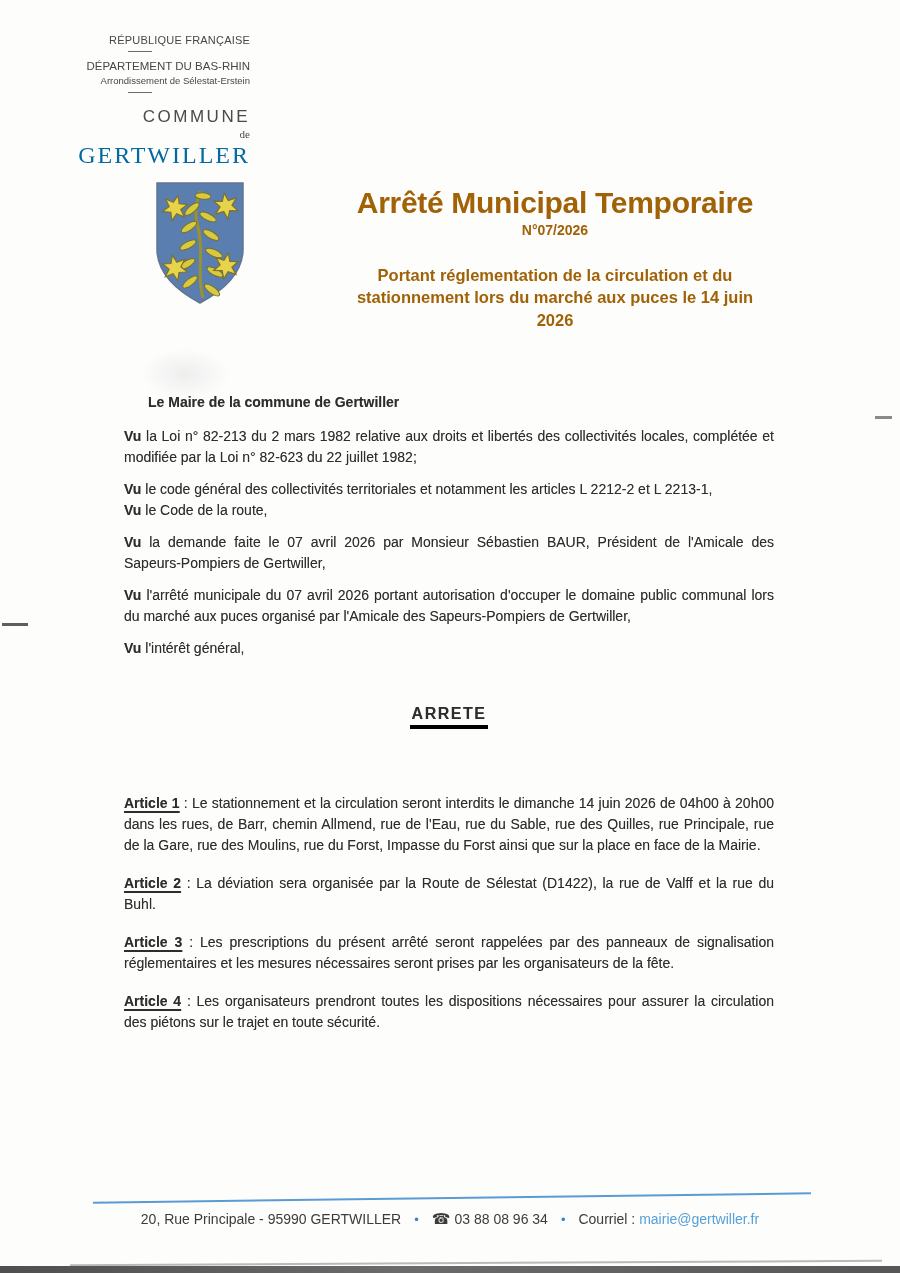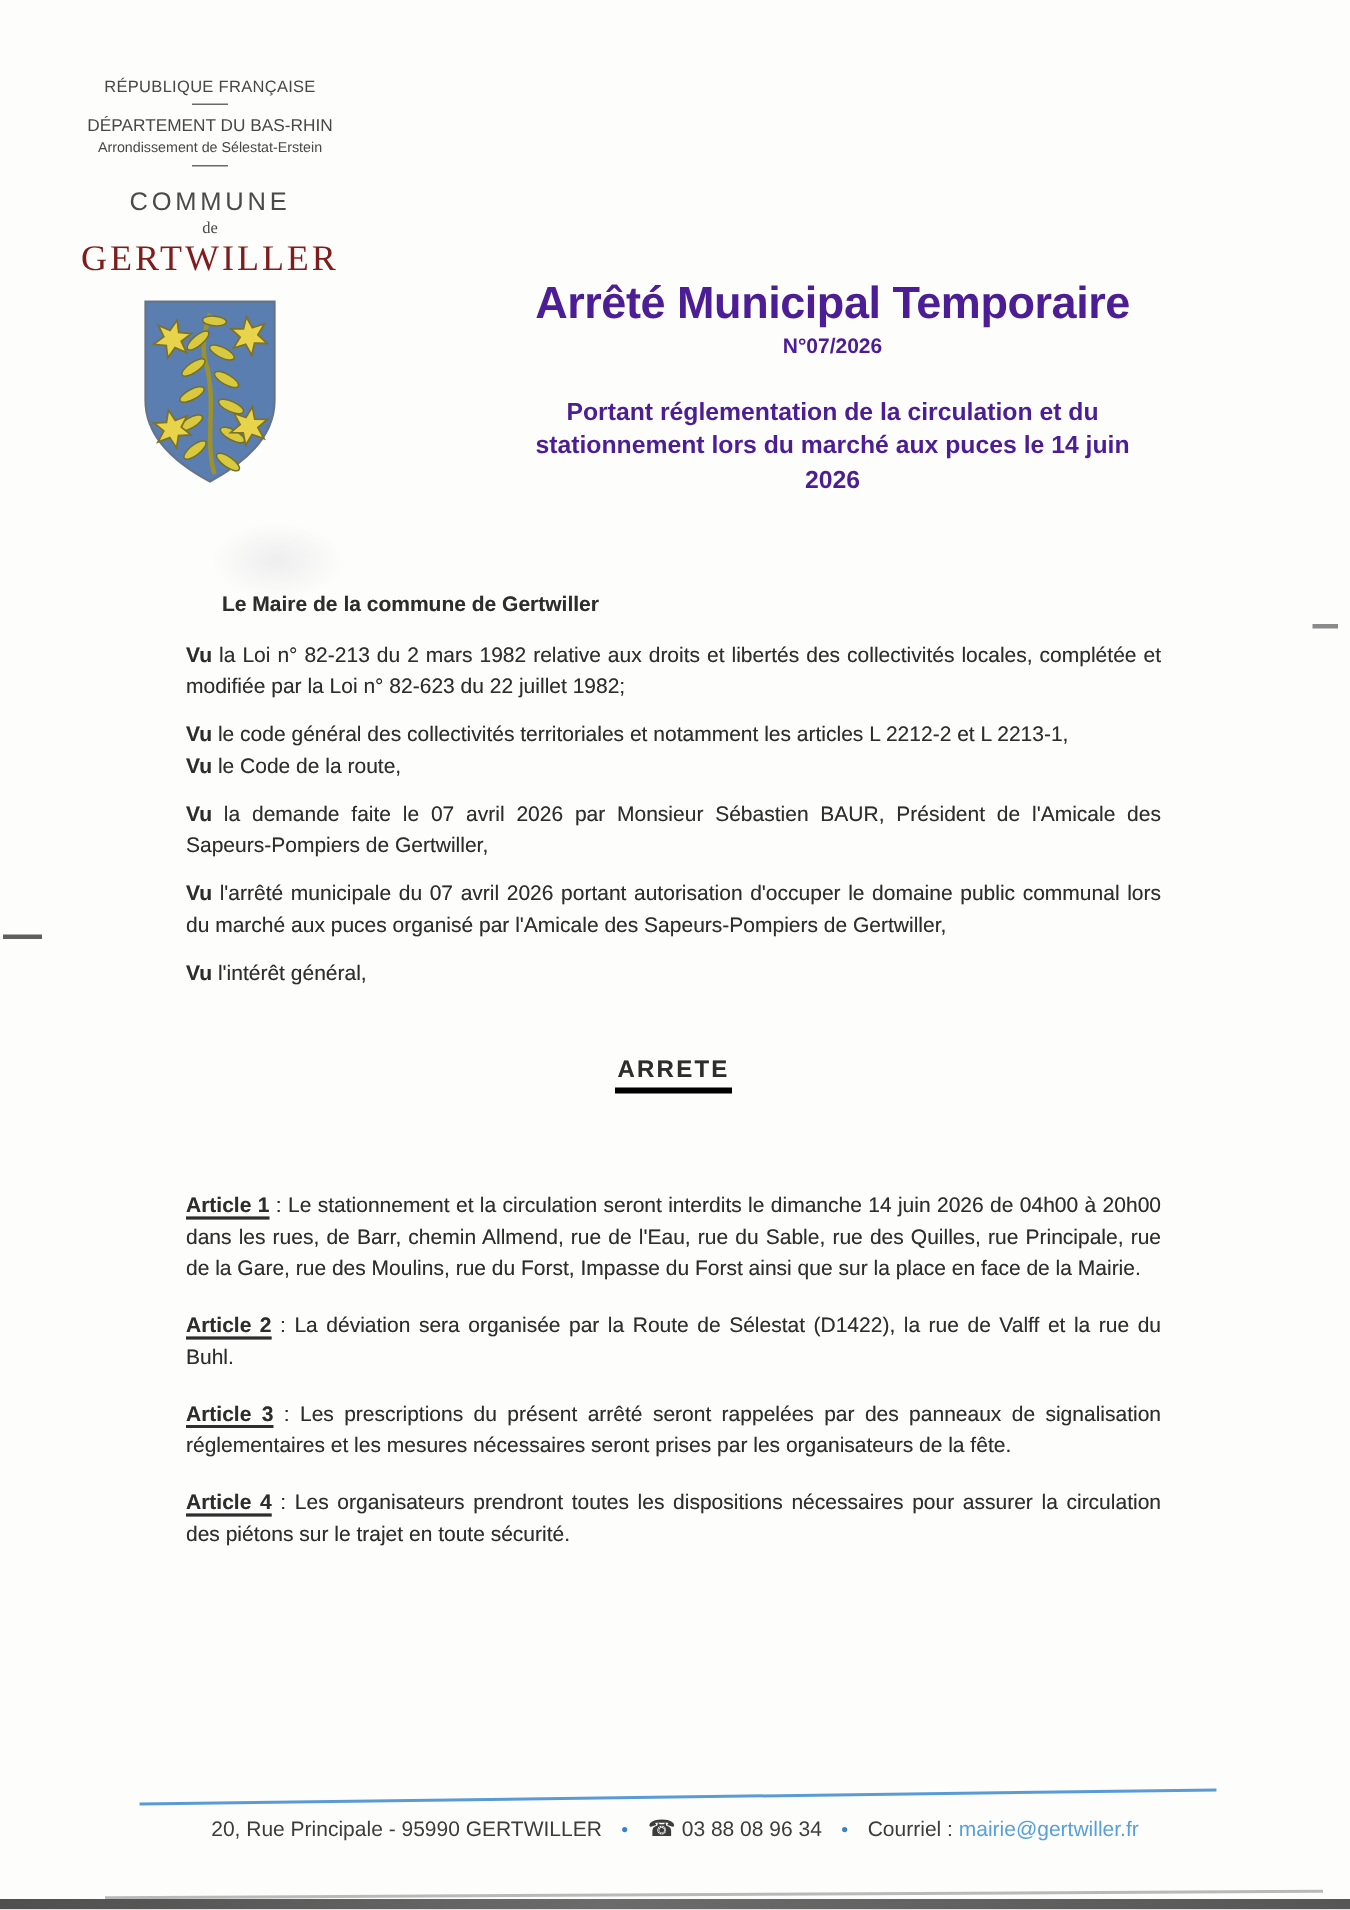--- a/index.html
+++ b/index.html
@@ -4,38 +4,38 @@
 <style>
   html,body { margin:0; padding:0; background:#e9e9e9; }
   .page {
     position:relative; width:900px; height:1273px; margin:0 auto;
     background:#fdfdfc; overflow:hidden;
     font-family:"Liberation Sans","DejaVu Sans",sans-serif;
     color:#2d2d2d;
   }
   
   .letterhead {
-    position:absolute; left:30px; top:52px; width:220px;
-    text-align:center; color:#474747;
+    position:absolute; left:30px; top:34px; width:220px;
+    text-align:right; color:#474747;
   }
   .lh-republic { font-size:11px; letter-spacing:.2px; }
   .lh-rule { width:24px; height:1px; background:#6a6a6a; margin:5px auto 8px; }
   .lh-dept { font-size:11.5px; }
   .lh-arr { font-size:9.5px; margin-top:3px; }
   .lh-rule.second { margin:6px auto 0; }
   .commune { font-family:Liberation Sans, sans-serif; font-size:17px; letter-spacing:2.5px; margin-top:14px; color:#4a4a4a; }
   .commune-de { font-family:"Liberation Serif","DejaVu Serif",serif; font-size:11px; margin-top:1px; color:#4a4a4a; }
-  .commune-name { font-family:"Liberation Serif","DejaVu Serif",serif; font-size:24px; letter-spacing:2px; margin-top:2px; color:#7f1d1d; }
+  .commune-name { font-family:"Liberation Serif","DejaVu Serif",serif; font-size:24px; letter-spacing:2px; margin-top:2px; color:#0369a1; }
   .coat { width:100px; height:128px; margin-top:10px; }
   .shield { fill:var(--shield,#5b7eb1); stroke:#64748c; stroke-width:1.5; }
   .star { fill:var(--star,#e8d44a); stroke:#7d7226; stroke-width:1.2; }
   .stem { stroke:var(--stem,#99922f); stroke-width:3; fill:none; }
   .leaf { fill:var(--branch,#d9c93f); stroke:#72702c; stroke-width:1; }
   
-  .title-block { position:absolute; left:320px; top:186px; width:470px; text-align:center; color:#4c1d95; }
+  .title-block { position:absolute; left:320px; top:186px; width:470px; text-align:center; color:#a16207; }
   .doc-title { font-size:30px; font-weight:bold; margin:0; letter-spacing:-.3px; }
   .doc-number { font-size:14px; font-weight:bold; margin-top:2px; }
   .doc-subject { font-size:16.5px; font-weight:bold; width:430px; margin:26px auto 0; line-height:1.35; }
   
   .body-text {
     position:absolute; left:124px; top:392px; width:650px;
     font-size:14px; line-height:21px; text-align:justify;
     text-shadow:0 0 .4px rgba(40,40,40,.4);
   }
   .opening { font-weight:bold; margin:0 0 13px;padding-left:24px; }

